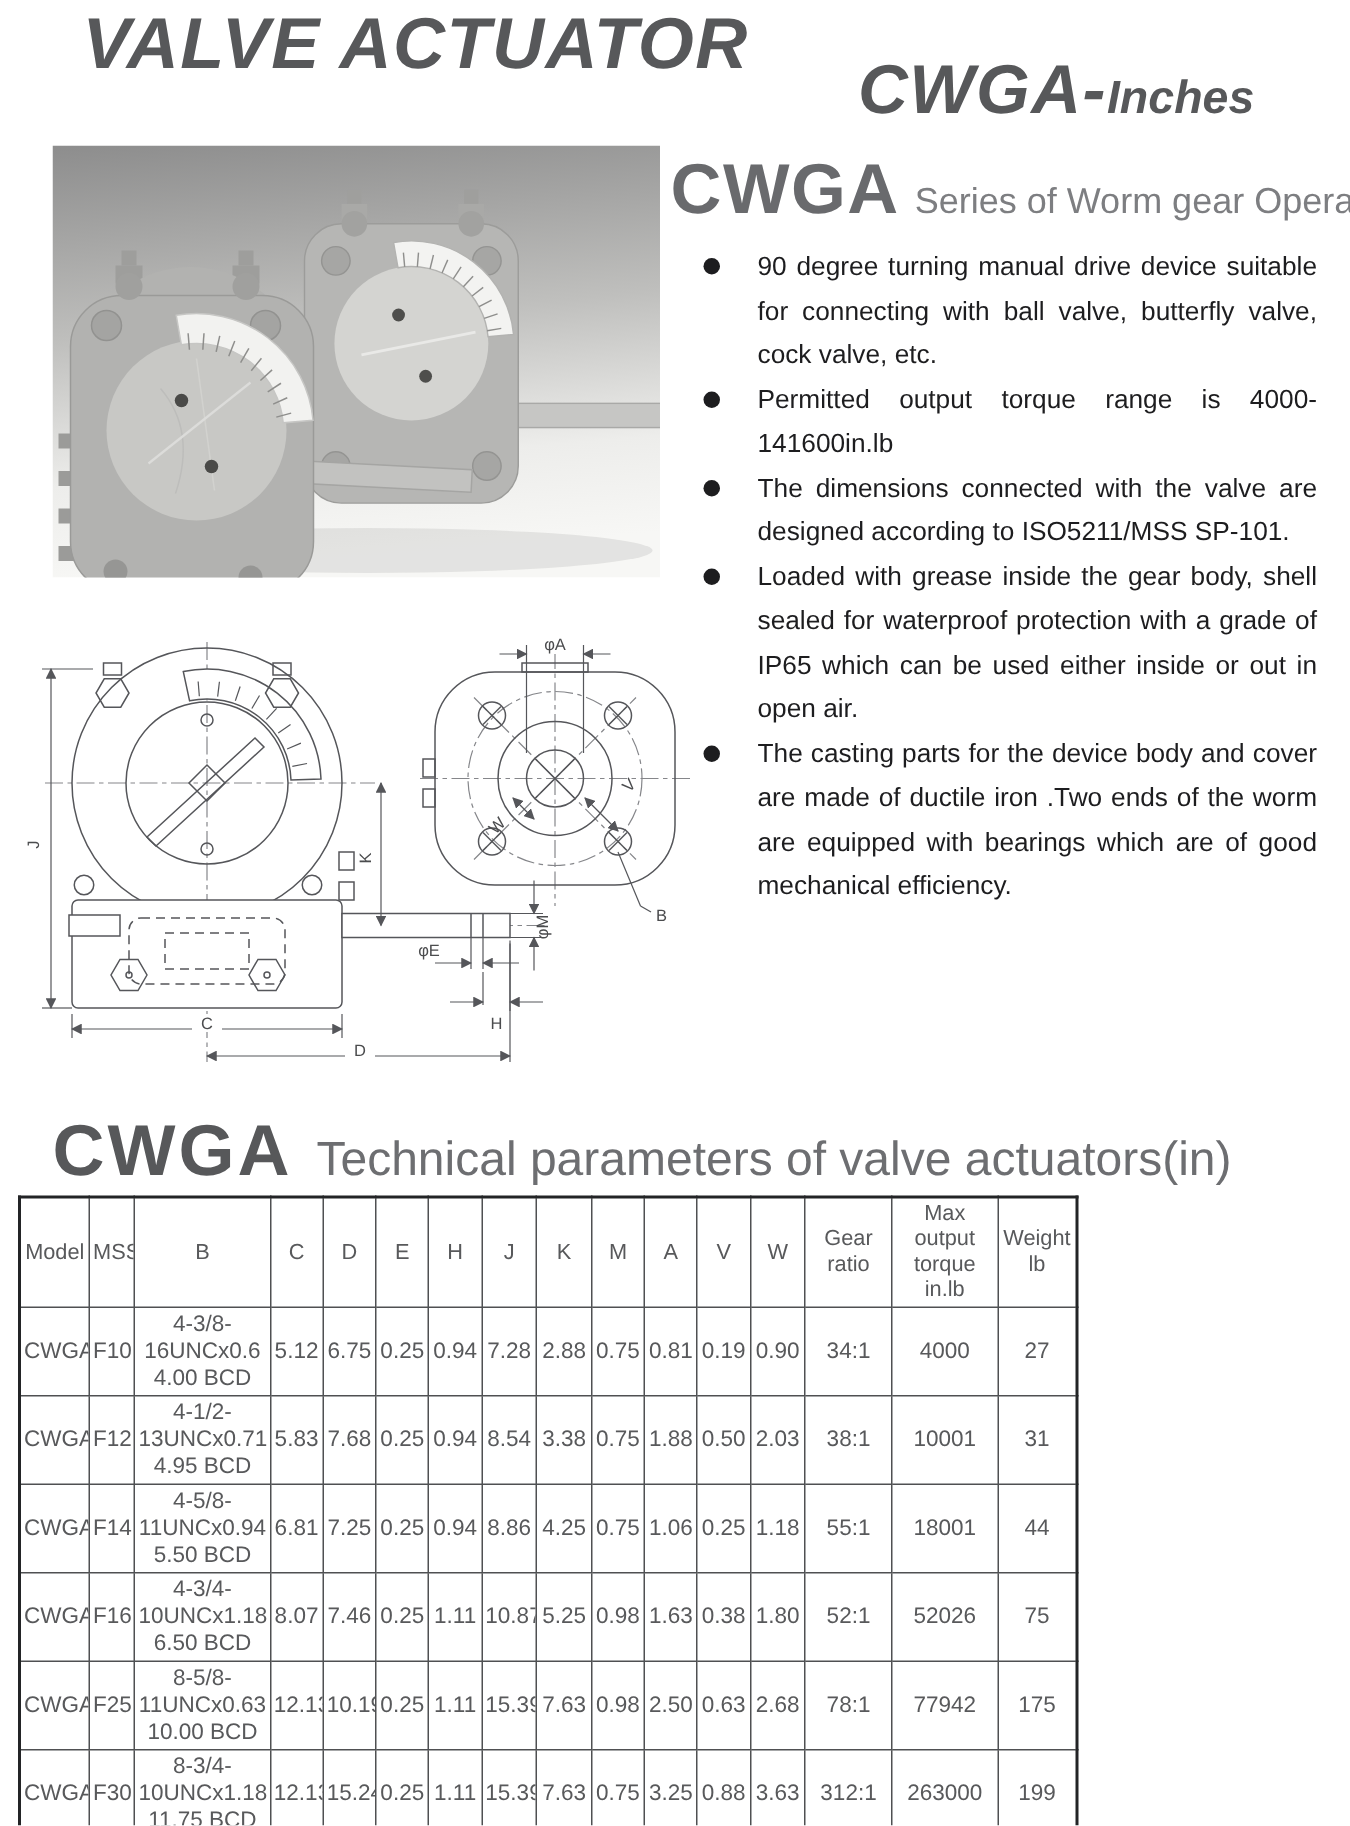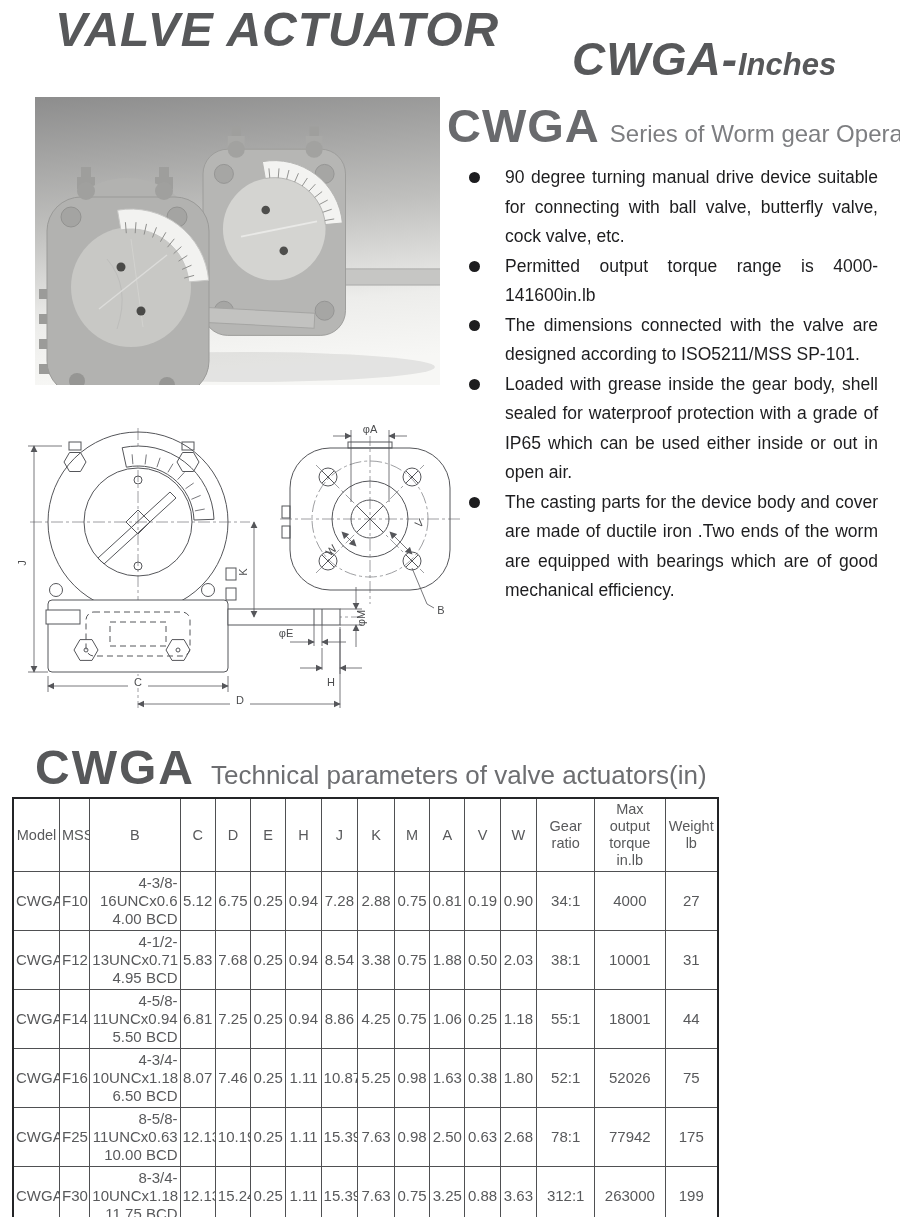--- a/index.html
+++ b/index.html
@@ -35,33 +35,33 @@
   ul.features li::before {
     content:""; position:absolute; left:22px; top:9px;
     width:11px; height:11px; border-radius:50%; background:#1d1d1f;
   }
   
   .drawing { position:absolute; left:18px; top:422px; width:445px; height:290px; }
   .drawing text { font-family:"Liberation Sans", sans-serif; font-size:11px; fill:#4b4c4e; }
   
   .table-title { position:absolute; left:35px; top:740px; display:flex; align-items:baseline; gap:16px; white-space:nowrap; }
   .tt-brand { font-size:48px; font-weight:bold; color:#57585a; letter-spacing:2px; }
-  .tt-caption { font-size:26px; color:#6d6e71; }
+  .tt-caption { font-size:32px; color:#6d6e71; }
   table.params {
     position:absolute; left:12px; top:797px; width:707px;
     border-collapse:collapse; table-layout:fixed;
     border:2px solid #232426; color:#58595b;
   }
   table.params th, table.params td {
     border:1px solid #4f5052; text-align:center; vertical-align:middle;
     font-weight:normal; padding:2px 2px; overflow:hidden;
   }
   table.params thead th { height:60px; font-size:14.5px; line-height:17px; }
   table.params tbody td { height:57px; font-size:15px; line-height:18px; }
-  table.params tbody td div { line-height:18px;text-align:right; }
+  table.params tbody td div { line-height:18px; }
 </style>
 </head>
 <body>
 
 <div class="page">
 
   <div class="main-title">VALVE ACTUATOR</div>
   <div class="model-title">
     <span class="model-main">CWGA-</span><span class="model-suffix">Inches</span>
   </div>

